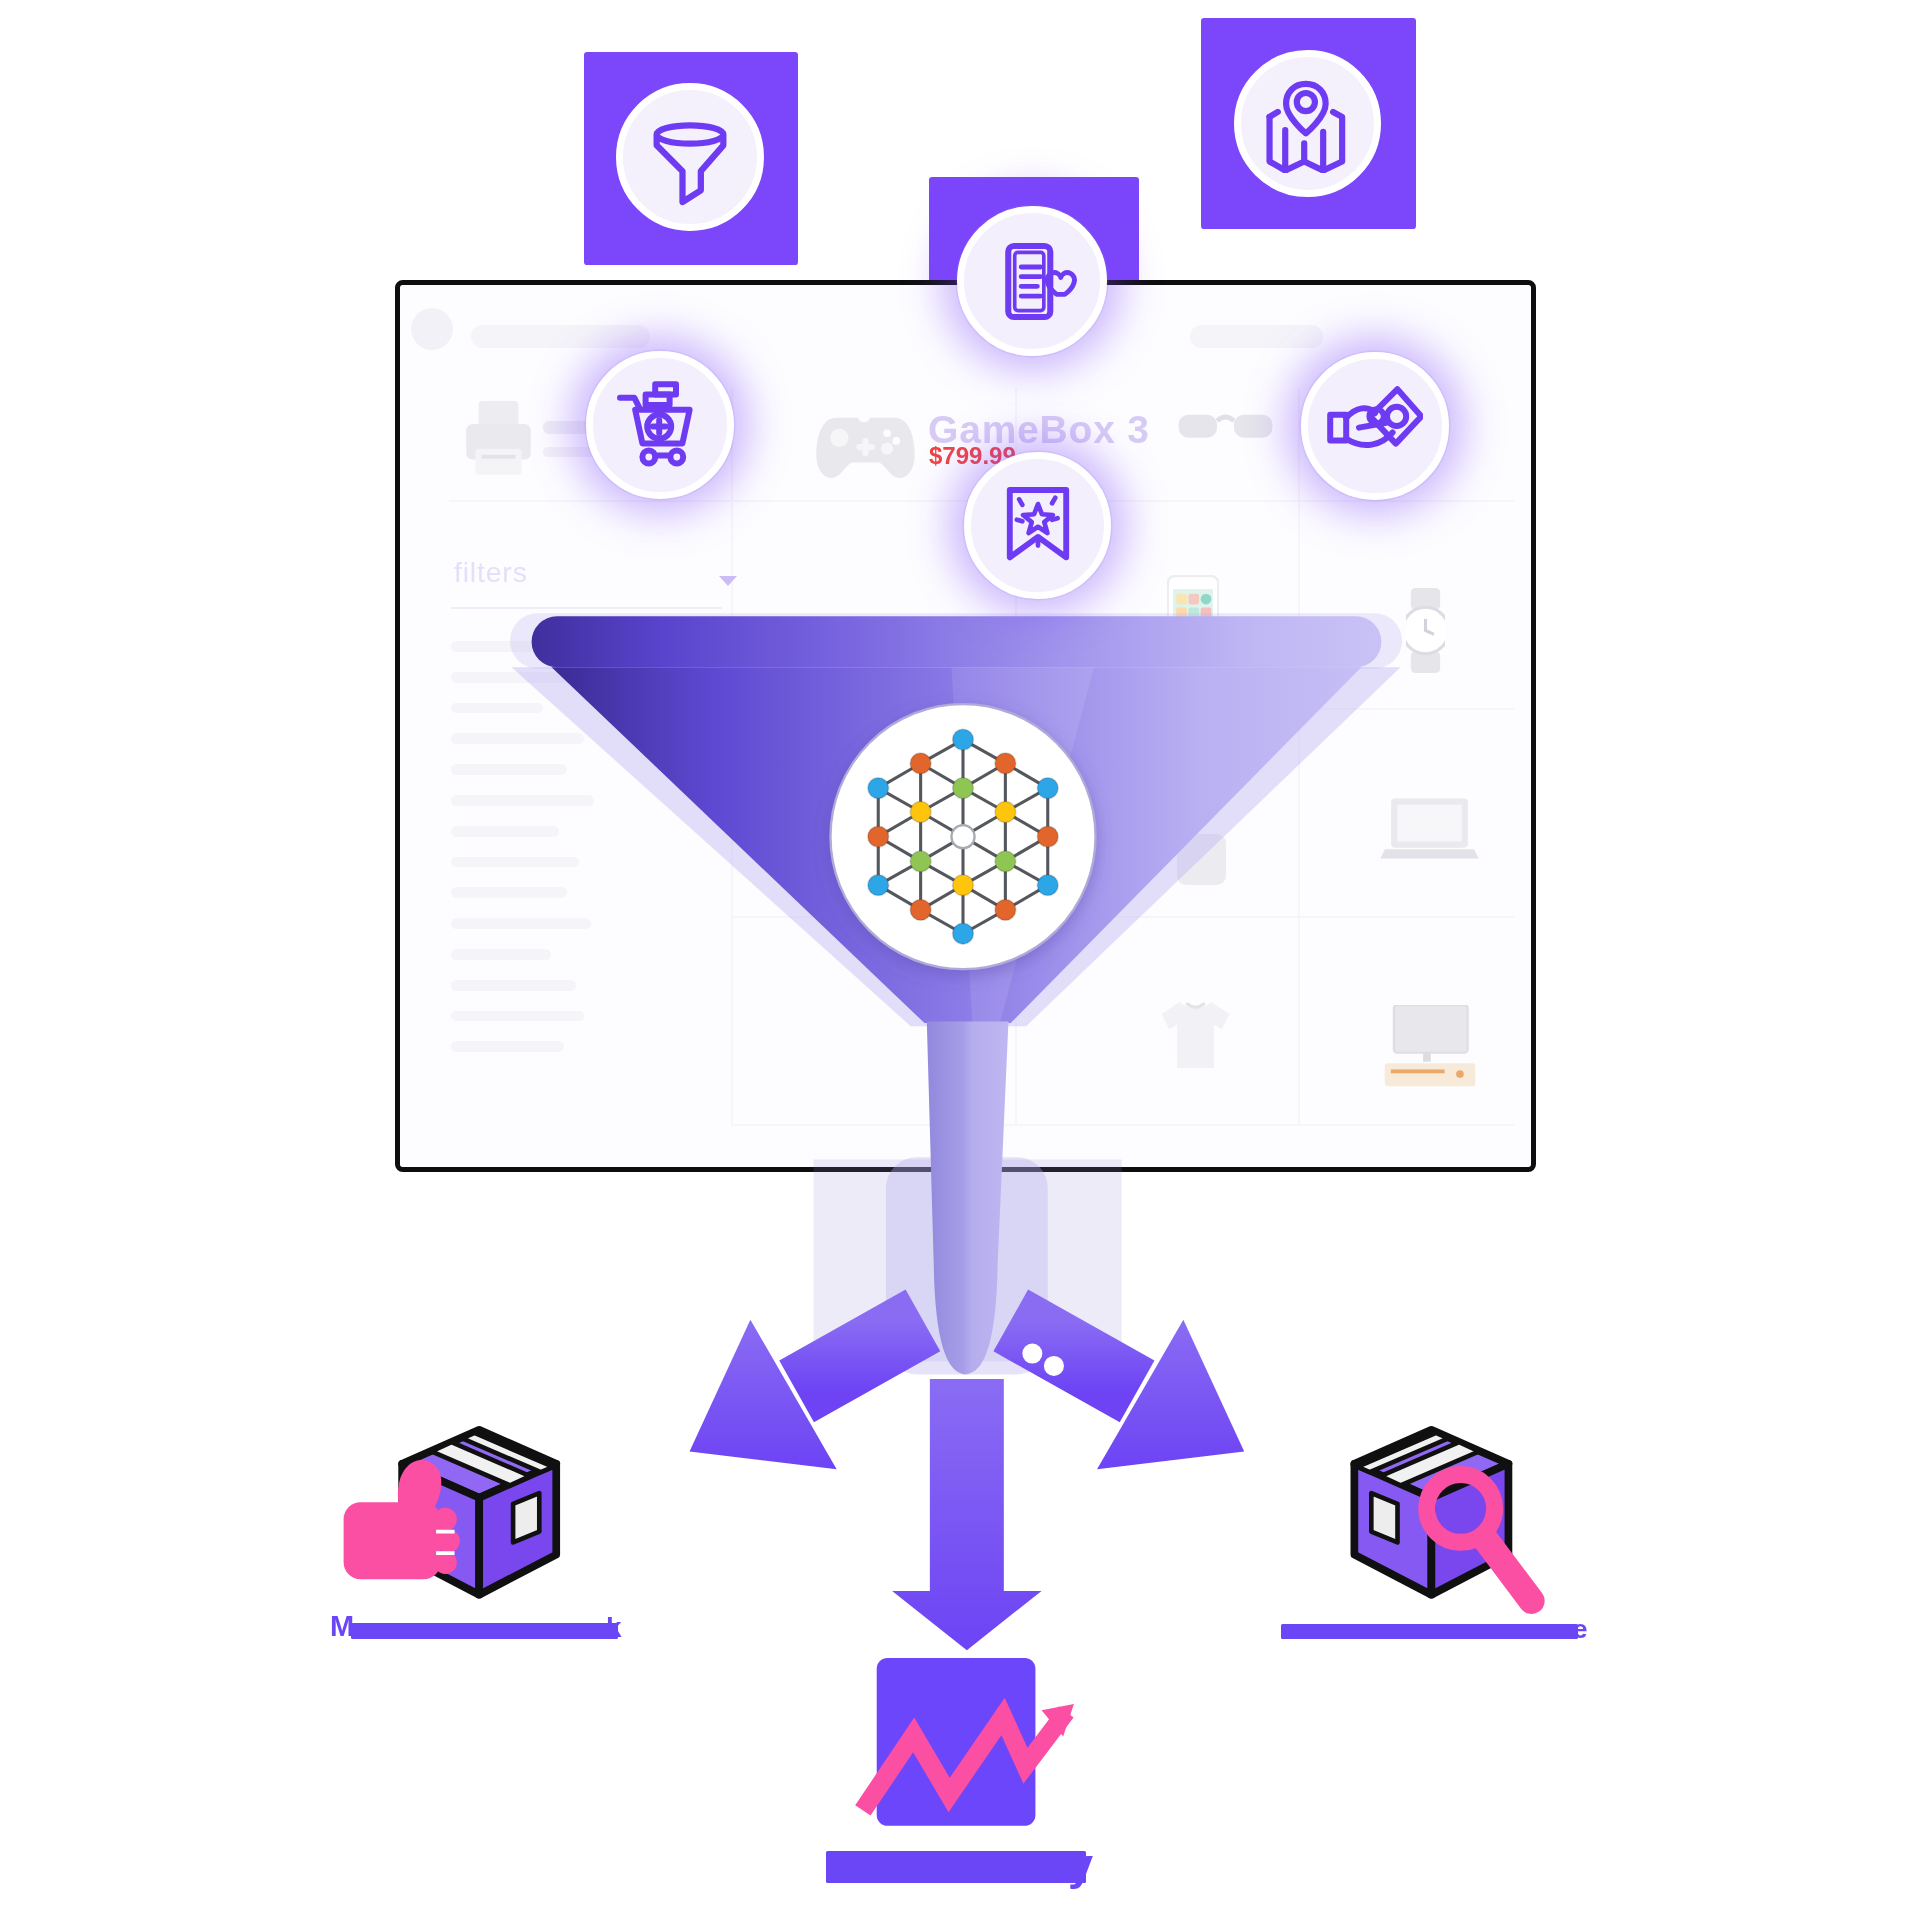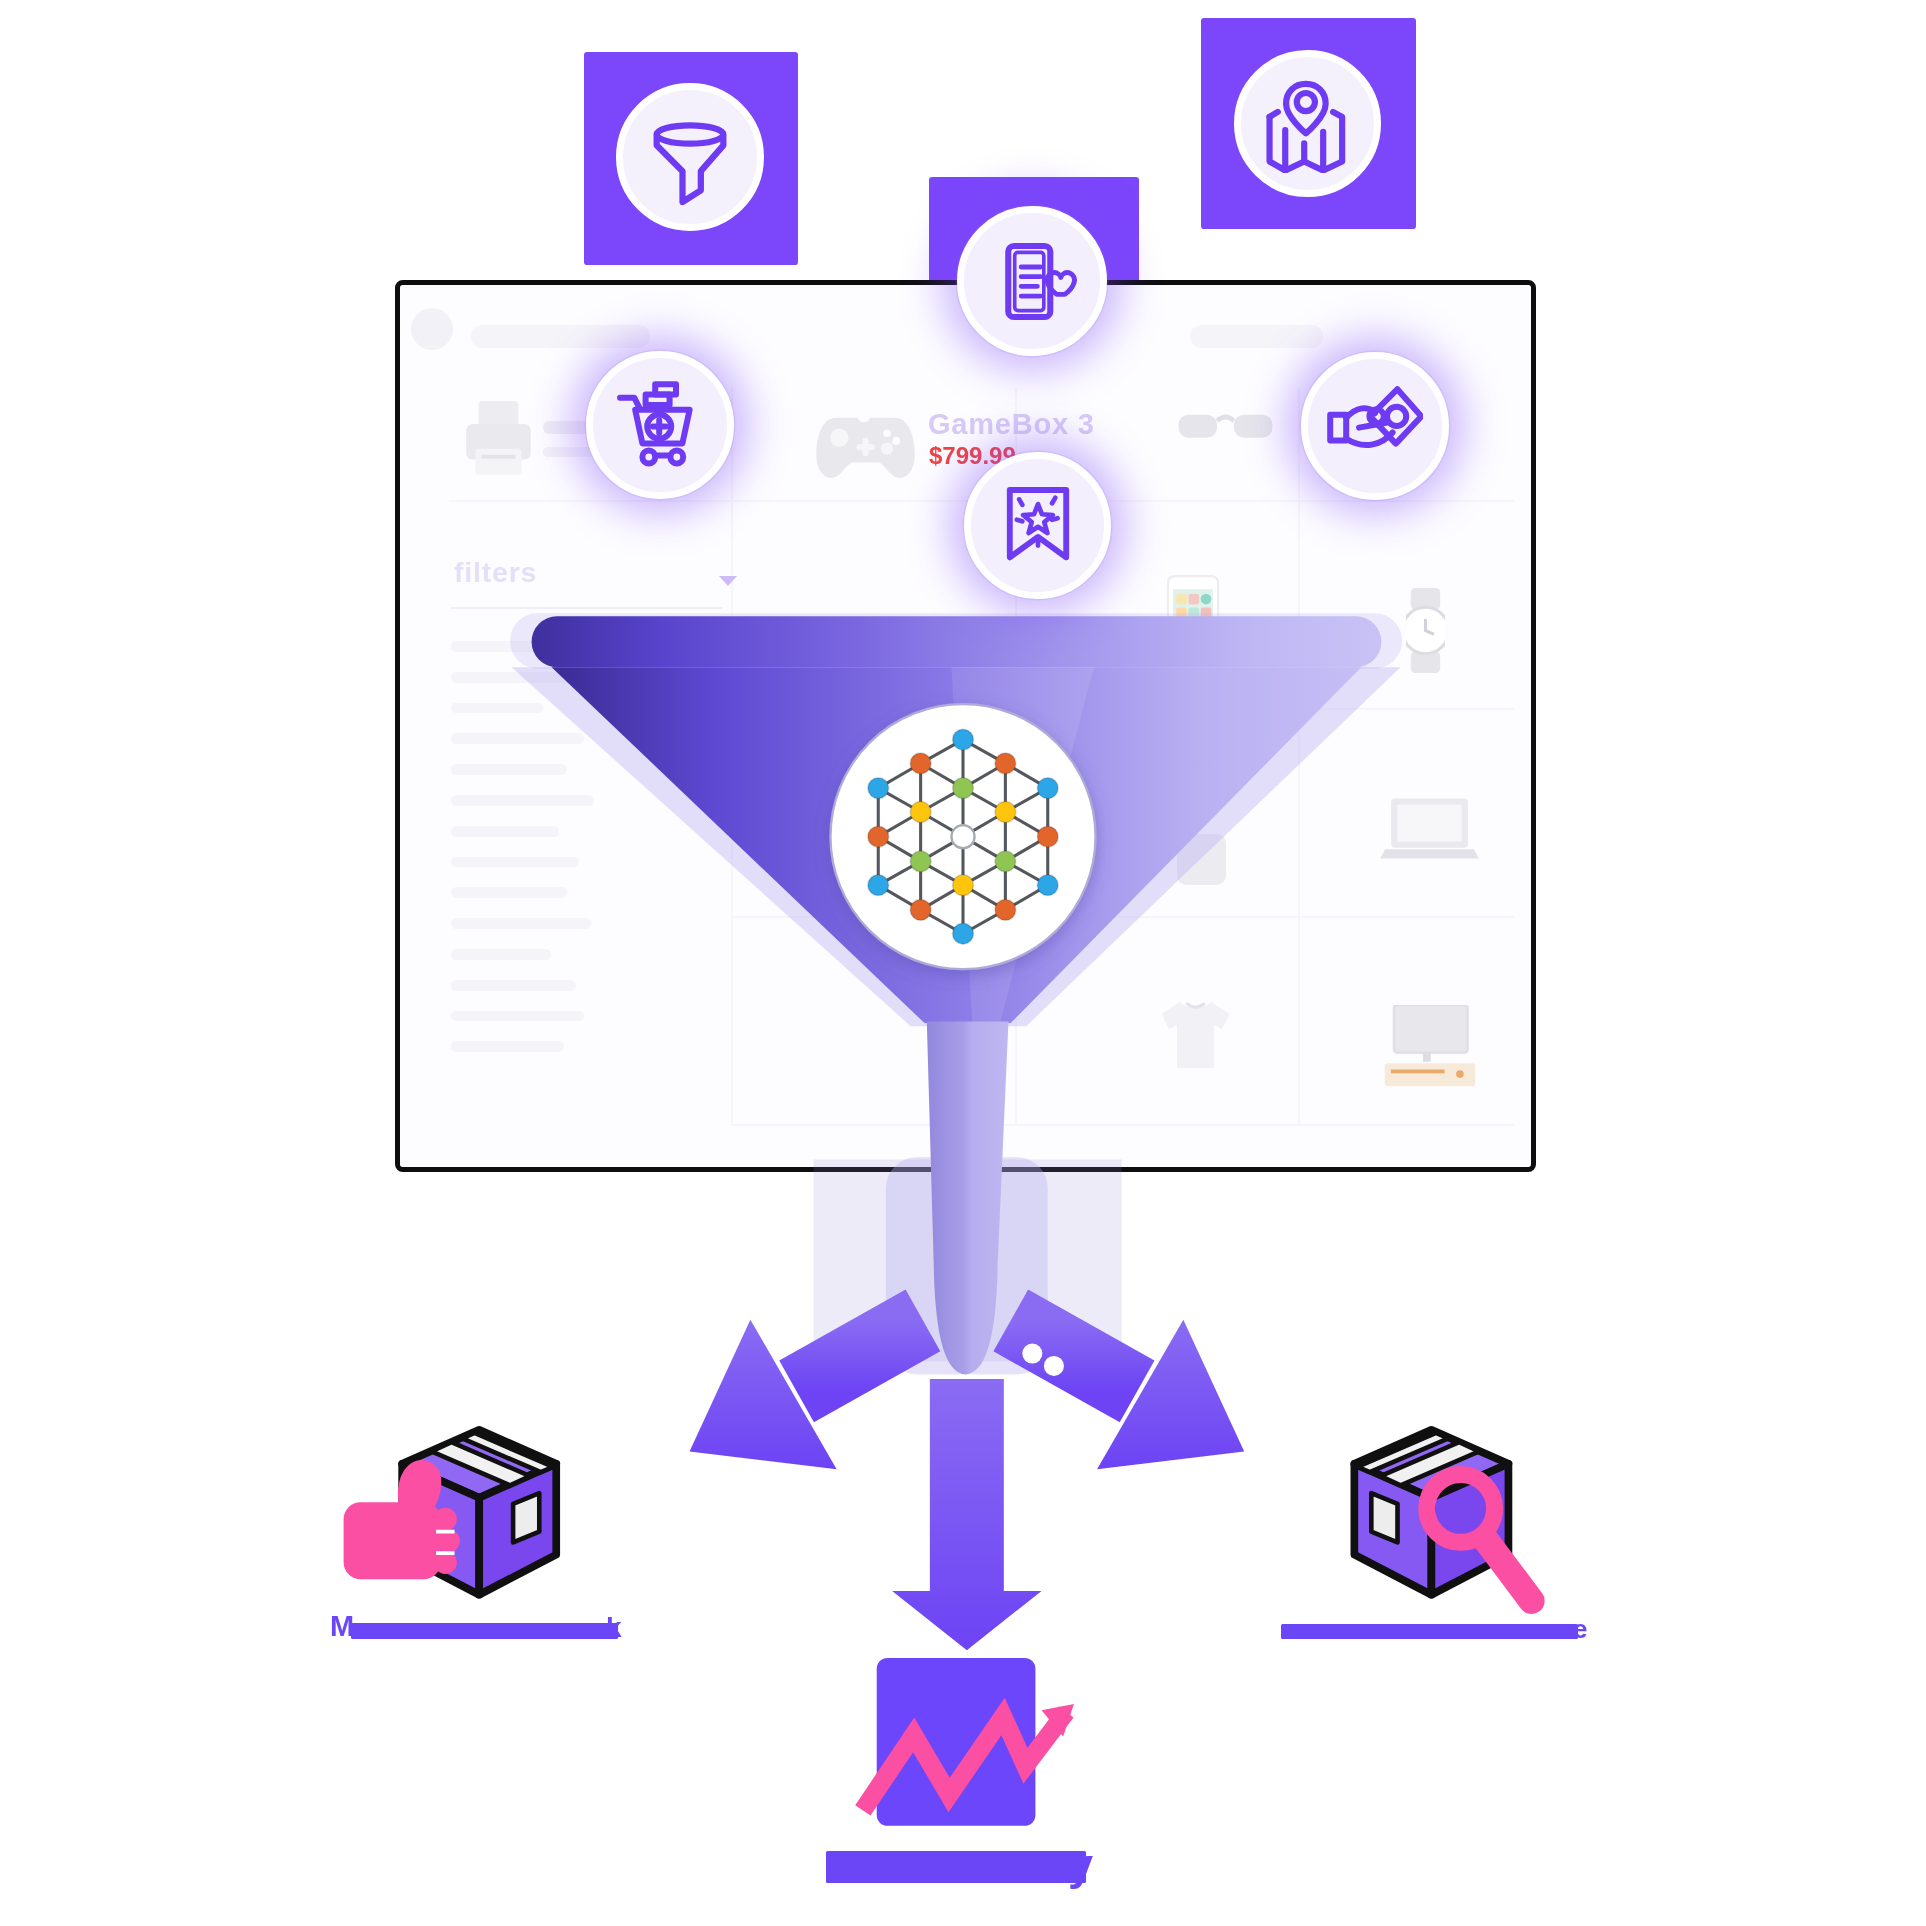--- a/index.html
+++ b/index.html
@@ -14,27 +14,27 @@
   .fcirc{position:absolute;border-radius:50%;background:#f3effc;border:7.7px solid #ffffff;
          box-shadow:0 0 0 1.5px rgba(150,120,240,.15), 0 0 40px 15.4px rgba(124,70,251,.38);
          display:flex;align-items:center;justify-content:center;}
   .icon-svg{stroke:#6e3bf3;fill:none;stroke-width:7.5;stroke-linecap:round;stroke-linejoin:round;}
   
   #window{position:absolute;left:395px;top:280px;width:1131px;height:882px;background:#fdfdff;
           border:5.4px solid #0e0e0e;border-radius:7.7px;overflow:hidden;}
   .wfade{position:absolute;}
   .pill{position:absolute;background:#f5f4f9;border-radius:12.3px;}
   .gridline{position:absolute;background:#f6f5fa;}
-  #side-title{position:absolute;left:54px;top:271px;font-size:28.5px;font-weight:700;color:#e5dffa;letter-spacing:0.8px;}
+  #side-title{position:absolute;left:54px;top:271px;font-size:28.5px;font-weight:400;color:#e5dffa;letter-spacing:0.8px;}
   #side-divider{position:absolute;left:51px;top:322px;width:271px;height:2.3px;background:#efedf5;}
   #side-bars{position:absolute;left:51px;top:356px;width:170px;}
   #side-bars div{height:10.8px;border-radius:5.4px;background:#f5f4f9;margin-bottom:20px;}
   .caret{position:absolute;left:319px;top:291px;width:0;height:0;border-left:9.2px solid transparent;
          border-right:9.2px solid transparent;border-top:10.8px solid #cdbcf4;}
-  .prod-title{position:absolute;left:528px;top:123px;font-size:29px;font-weight:800;color:#d7cbf5;letter-spacing:0.8px;}
+  .prod-title{position:absolute;left:528px;top:123px;font-size:39px;font-weight:800;color:#d7cbf5;letter-spacing:0.8px;}
   .prod-price{position:absolute;left:529px;top:157px;font-size:24px;font-weight:700;color:#ef4444;}
   .bar1{position:absolute;left:143px;top:136px;width:91px;height:13px;border-radius:6.2px;background:#efedf5;}
   .bar2{position:absolute;left:143px;top:162px;width:66px;height:10px;border-radius:4.6px;background:#f2f1f6;}
   
   .rlabel{position:absolute;color:#6b46f7;font-weight:800;}
   .redact{position:absolute;background:#6b46f7;border-radius:1.5px;}
   #lbl-left-start{left:330px;top:1610px;font-size:29px;}
   #lbl-left-end{left:606px;top:1612px;font-size:28px;}
   #bar-left{left:351px;top:1623px;width:267px;height:16px;}
   #lbl-right-end{left:1573px;top:1614px;font-size:26px;}

